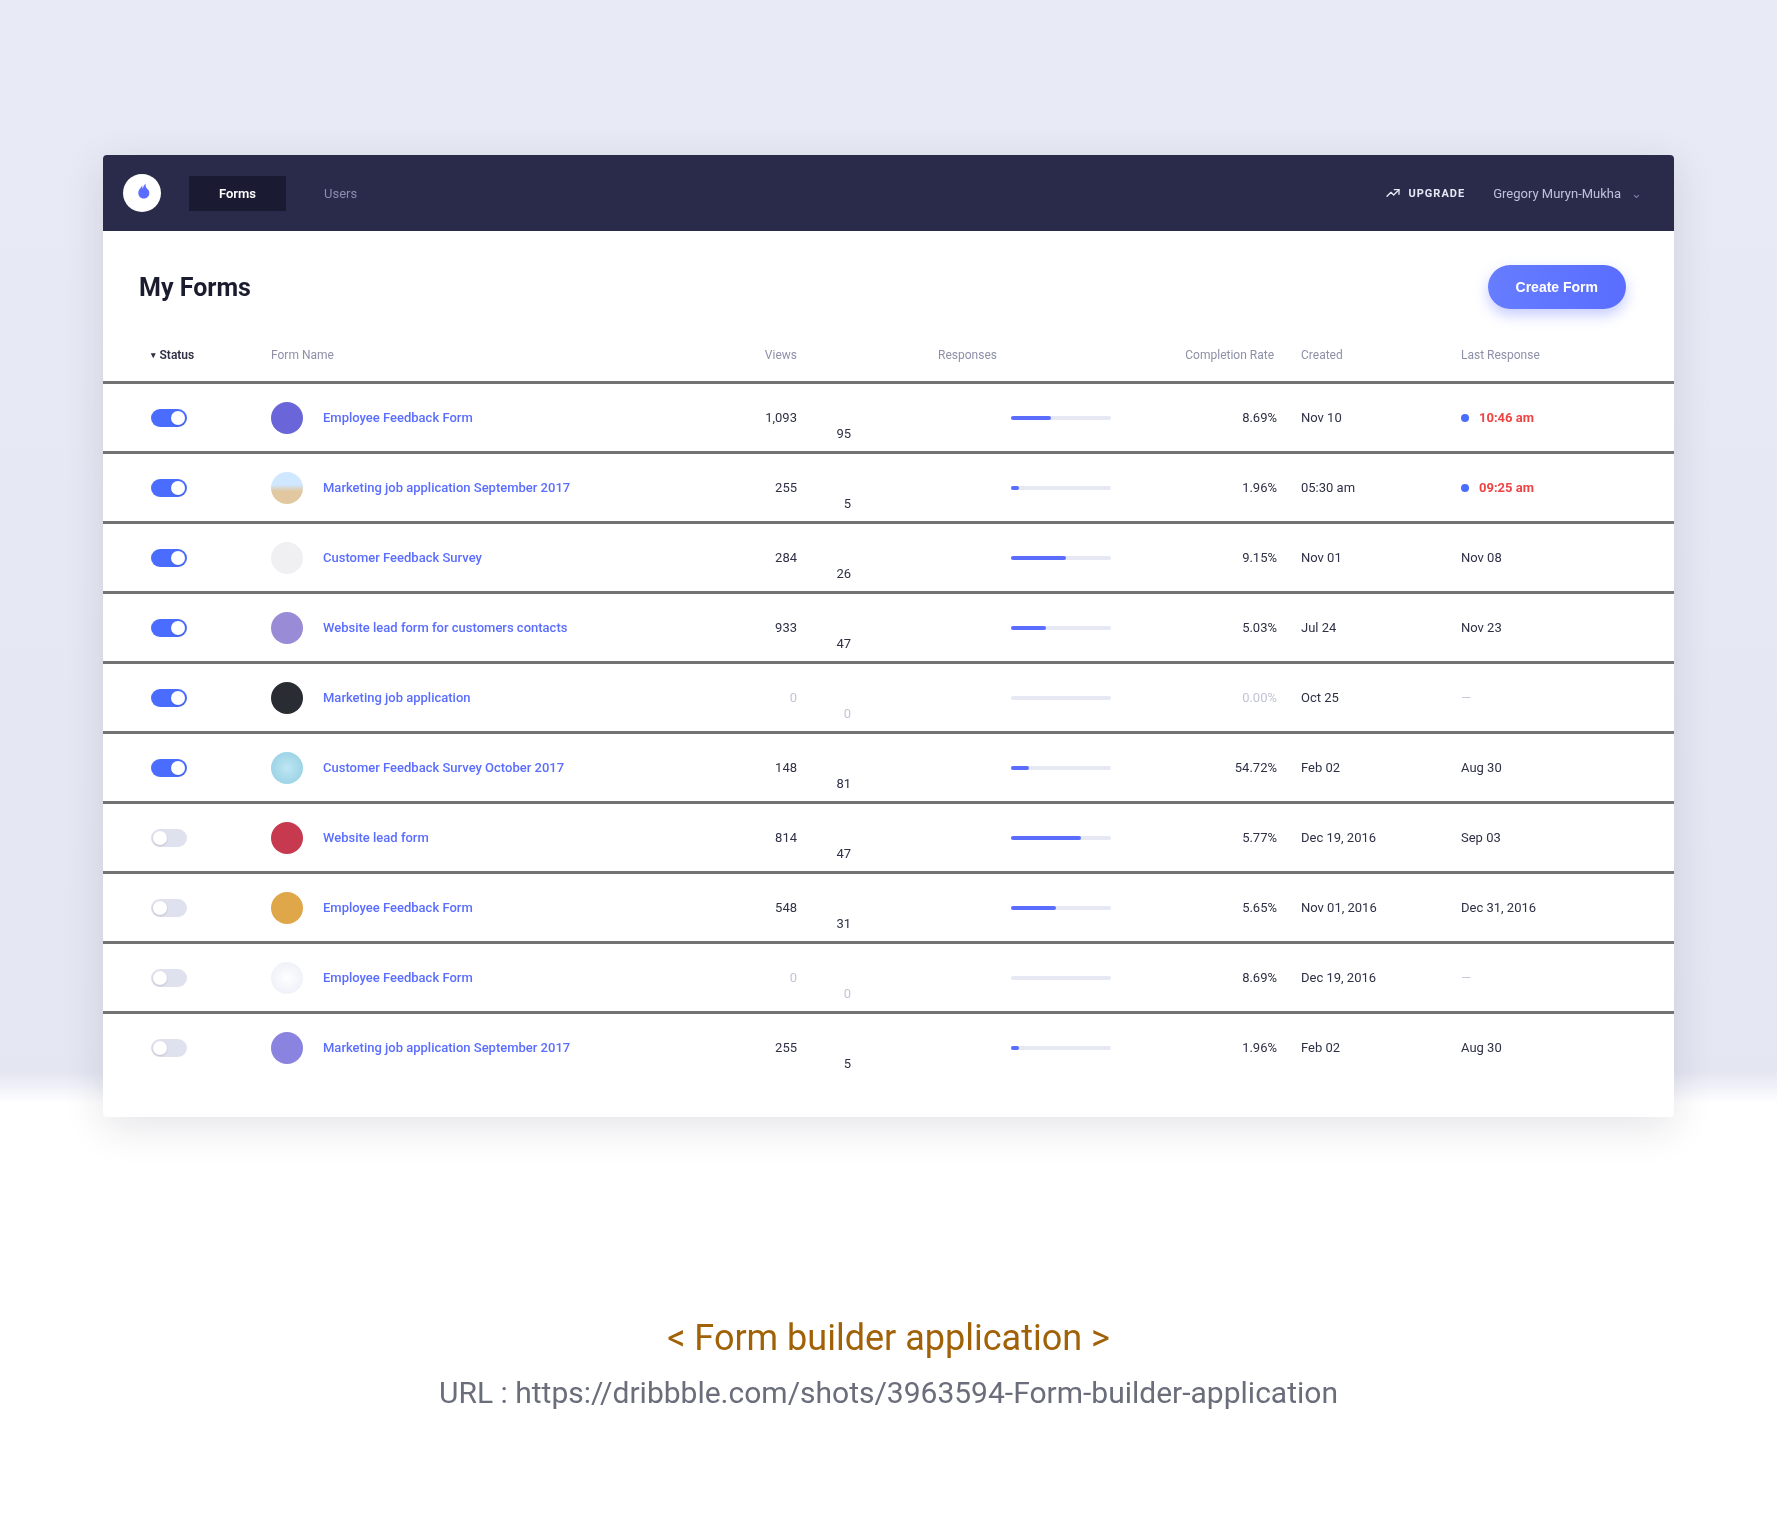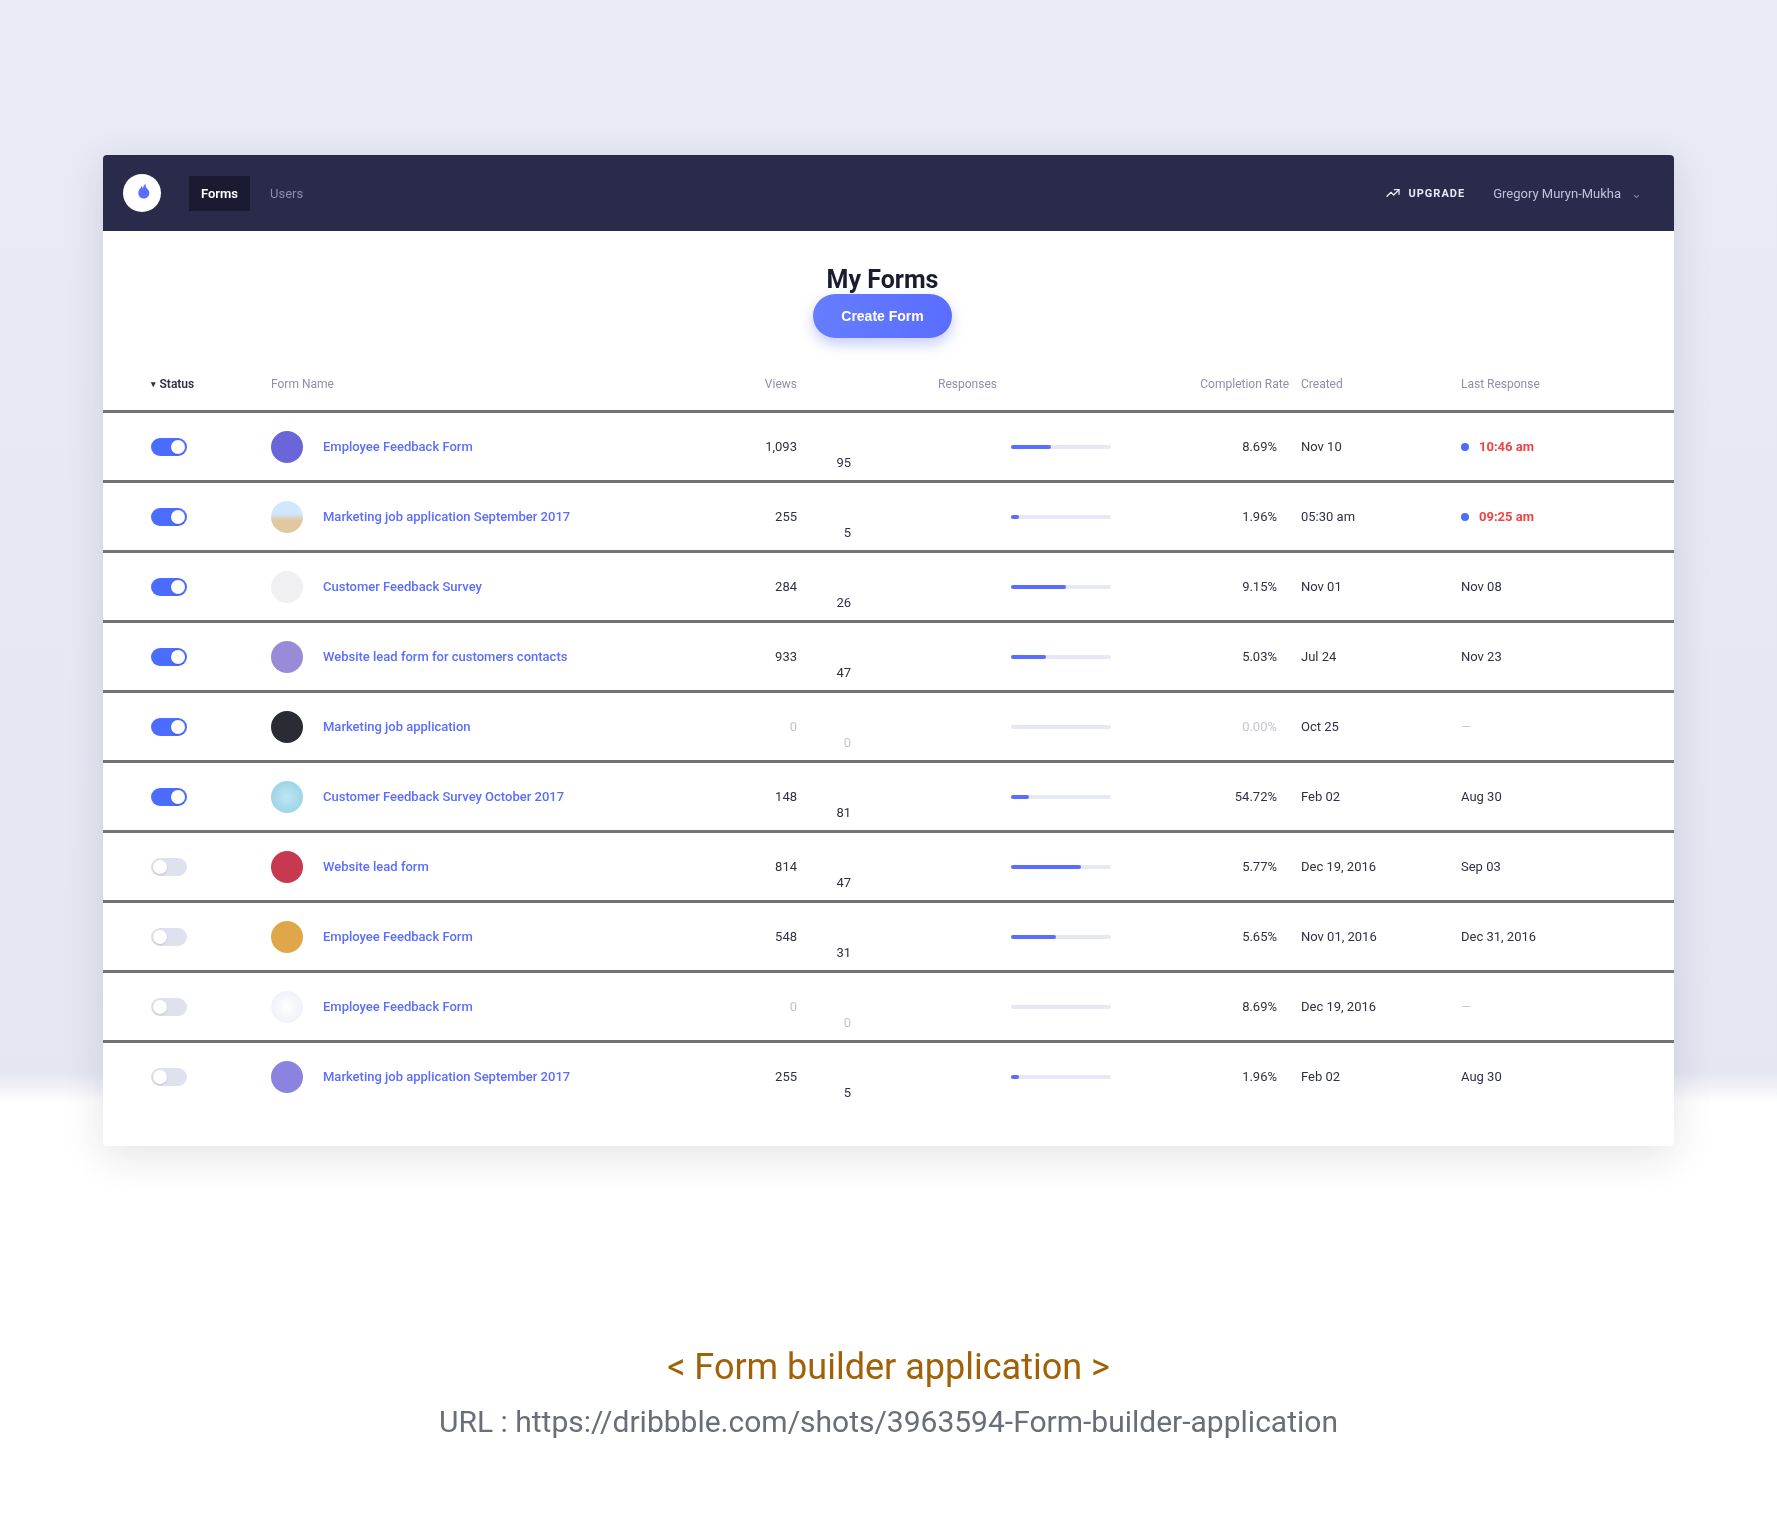--- a/index.html
+++ b/index.html
@@ -29,21 +29,21 @@
   .logo {
     width: 38px; height: 38px;
     border-radius: 50%;
     background: #fff;
     display: flex; align-items: center; justify-content: center;
     margin-right: 28px;
   }
   .logo svg { width: 22px; height: 22px; }
   .nav { display: flex; gap: 8px; }
   .nav-item {
-    padding: 10px 12px;
+    padding: 10px 30px;
     border-radius: 0;
     font-size: 13px;
     color: #8a8db0;
     cursor: pointer;
   }
   .nav-item.active {
     background: #1a1b33;
     color: #fff;
     font-weight: 600;
   }
@@ -58,21 +58,20 @@
   .upgrade svg { width: 16px; height: 16px; stroke: #e6e8f5; }
   .usermenu {
     display: flex; align-items: center; gap: 10px;
     font-size: 13px; color: #bfc1da; cursor: pointer;
   }
   .usermenu .chev { font-size: 13px; color: #7d80a6; }
 
   .header-row {
     display: flex; align-items: center; justify-content: space-between;
     padding: 34px 48px 20px 36px;
-    flex-direction: column;
   }
   .page-title { font-size: 25px; font-weight: 700; color: #1b1d2e; }
   .create-btn {
     background: linear-gradient(90deg, #667dff, #5a6dff);
     color: #fff;
     border: none;
     border-radius: 24px;
     padding: 14px 28px;
     font-size: 14px; font-weight: 600;
     cursor: pointer;
@@ -88,21 +87,21 @@
   }
   .thead {
     height: 52px;
     font-size: 12px;
     color: #8d90a8;
   }
   .thead .th { cursor: pointer; }
   .th-status { display:flex; align-items:center; gap:4px; color:#2d2f44; font-weight:600; }
   .th-status .caret { font-size: 9px; }
   .th-views, .th-resp { text-align: right; padding-right: 14px; }
-  .th-comp { text-align: right; padding-right: 12px; }
+  .th-comp { text-align: right; padding-right: 27px; }
 
   .trow {
     height: 70px;
     border-top: 3px solid #737373;
     font-size: 13px;
     color: #2e3045;
   }
   .toggle {
     width: 36px; height: 18px; border-radius: 10px;
     position: relative; cursor: pointer;

